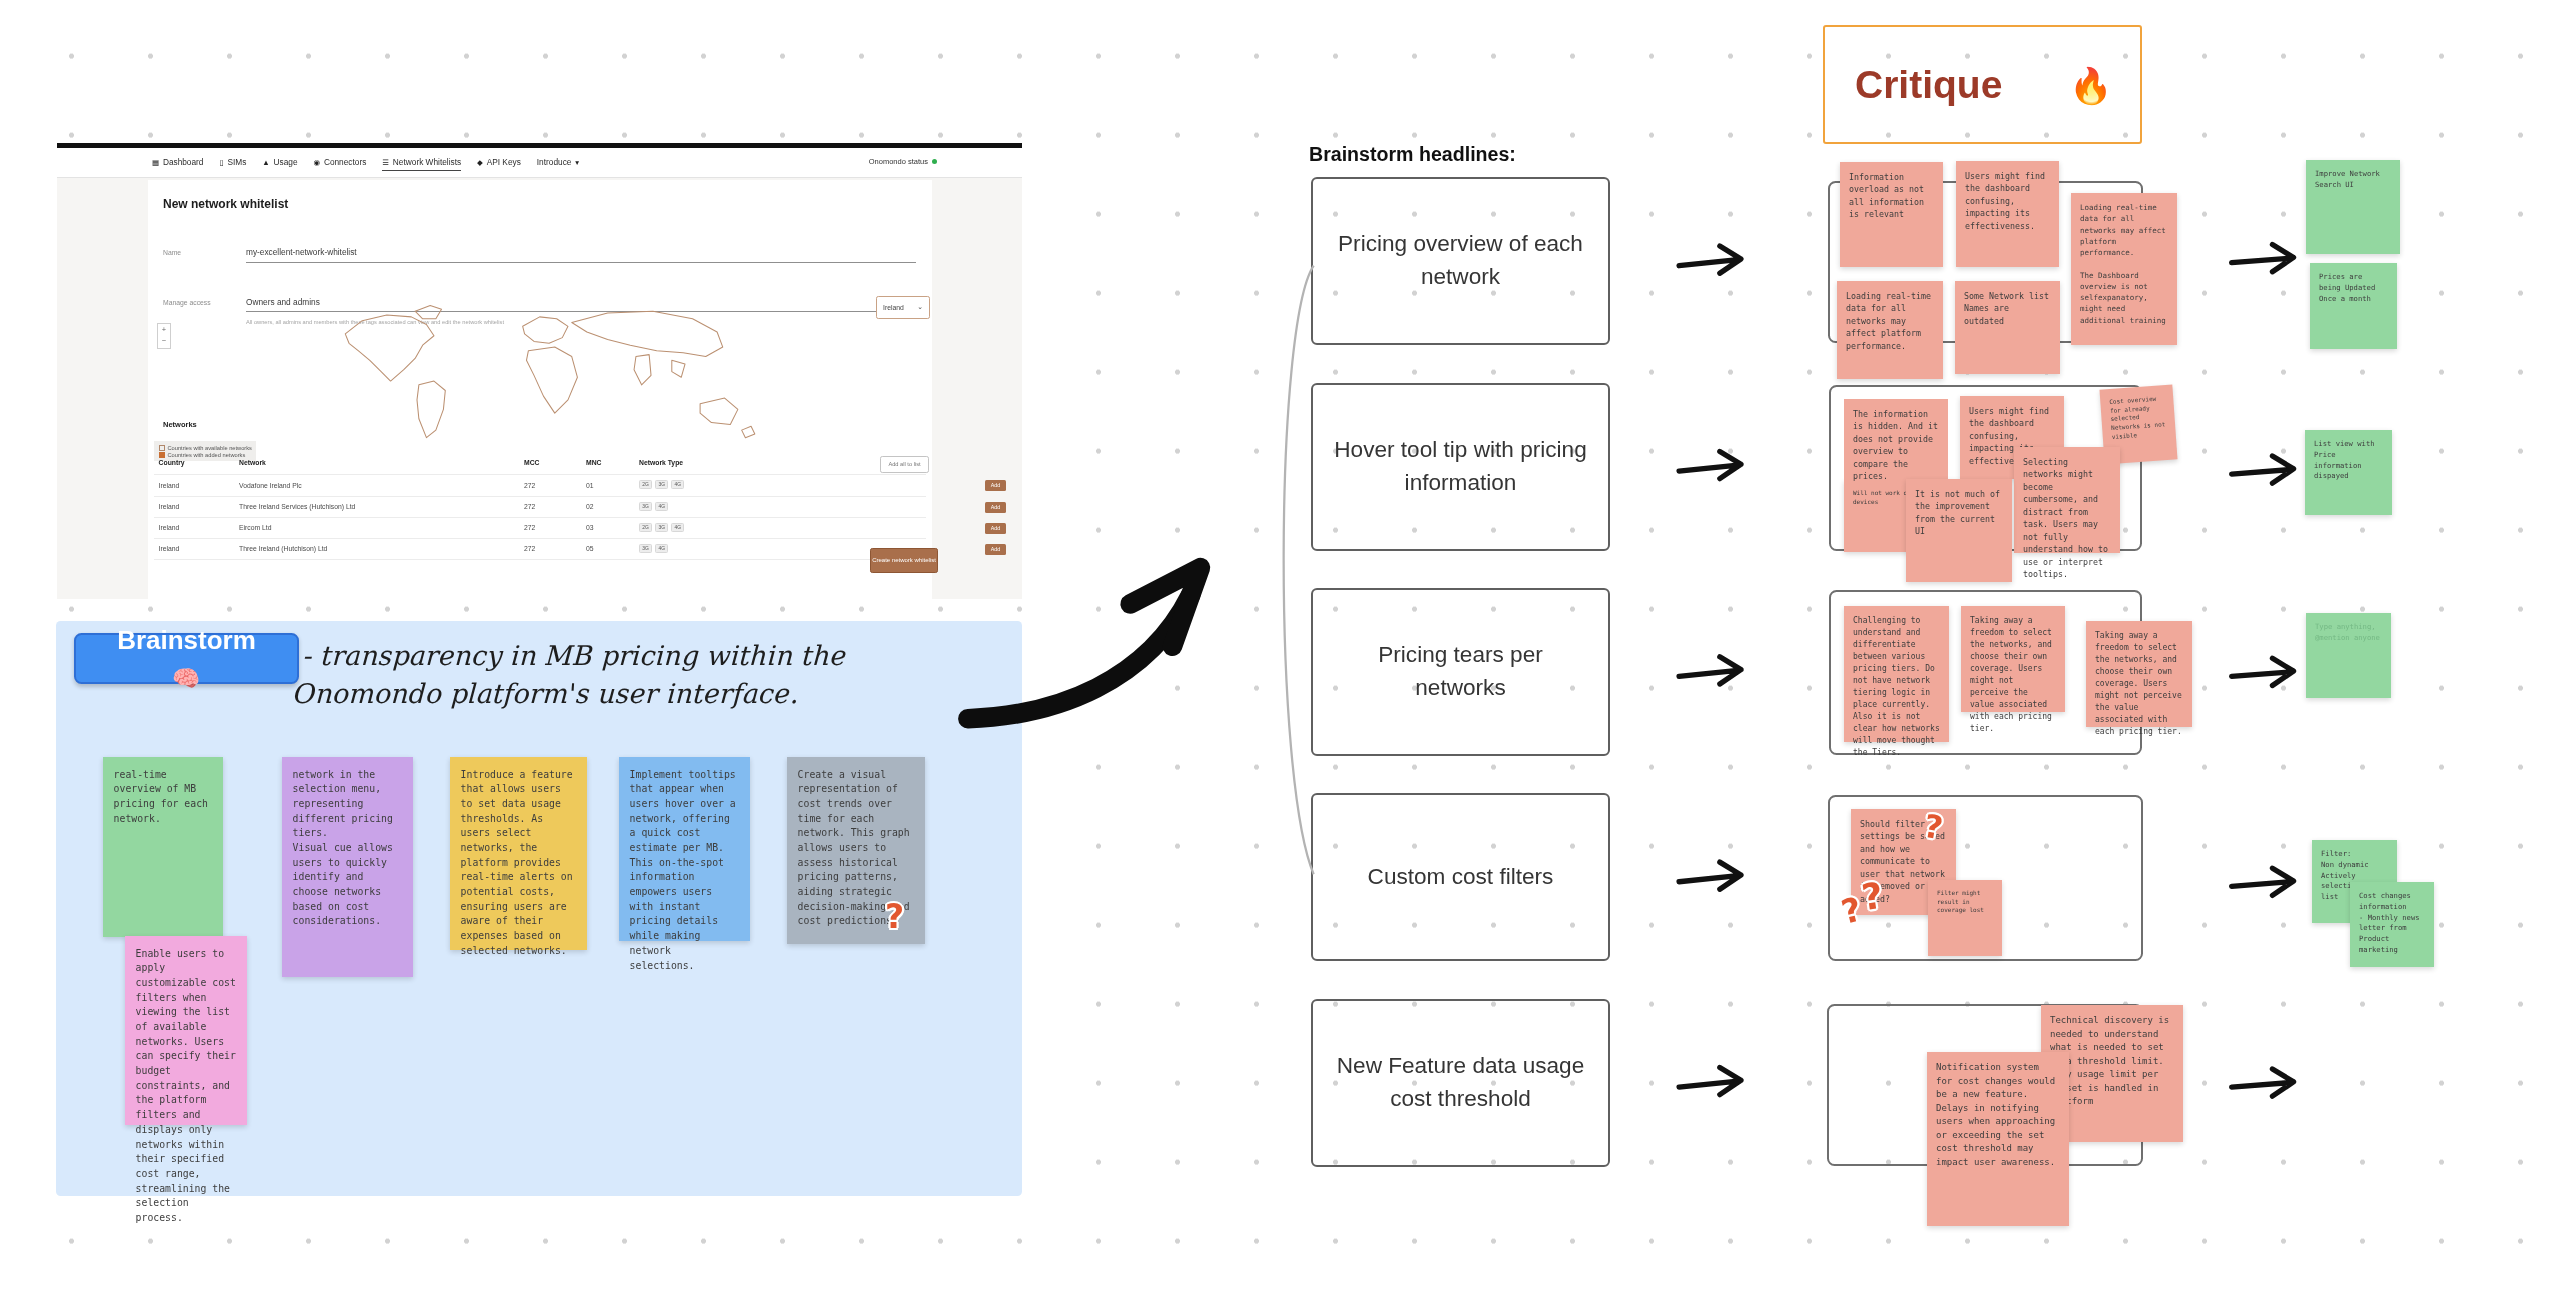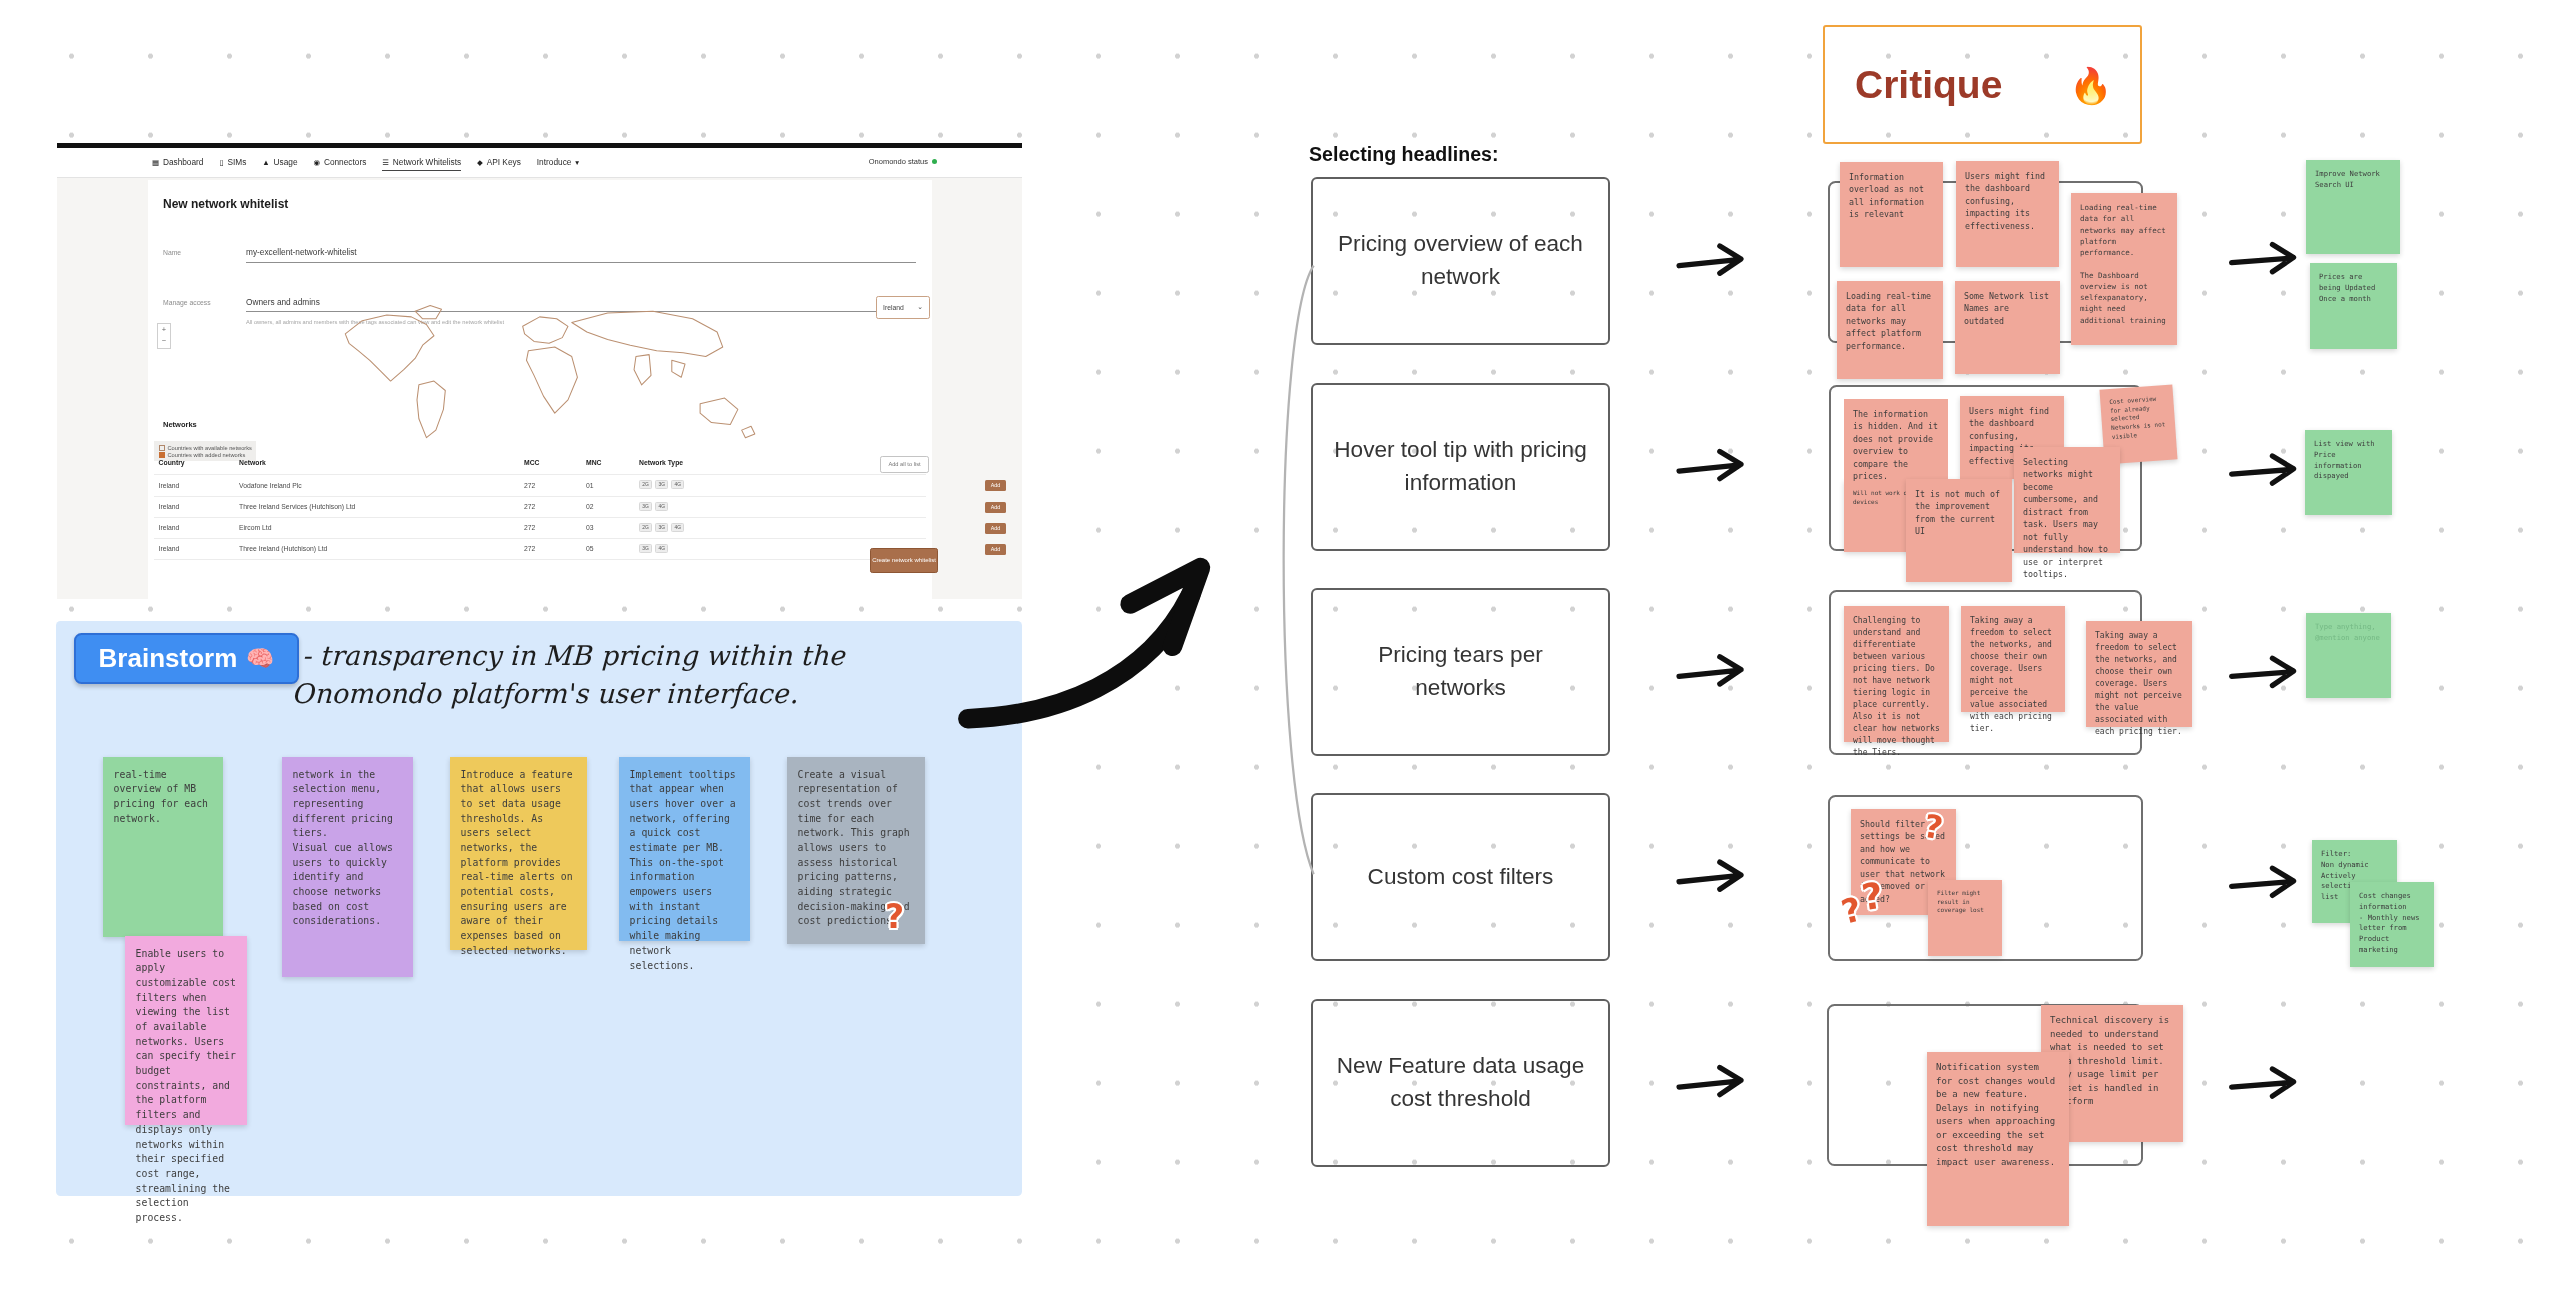--- a/index.html
+++ b/index.html
@@ -34,21 +34,21 @@
   .sw.filled{background:#c96f33; border-color:#c96f33;}
   .tbl-h{position:absolute; font-size:6.8px; font-weight:bold; color:#222;}
   .tbl-c{position:absolute; font-size:6.8px; color:#4a4a4a;}
   .rowline{position:absolute; left:6px; width:772px; height:0.8px; background:#ececec;}
   .badge{display:inline-block; background:#ededed; border:0.8px solid #d8d8d8; border-radius:1.5px; font-size:4.9px; color:#555; padding:0.8px 2.3px; margin-right:3px;}
   .addbtn{position:absolute; left:837px; width:21px; height:11.3px; background:#a96f4b; border-radius:1.5px; color:#fff; font-size:5.3px; text-align:center; line-height:11.3px;}
   .addall{position:absolute; left:732px; top:276px; width:47px; height:15px; border:0.8px solid #c4c4c4; border-radius:2.3px; background:#fff; font-size:5.7px; color:#777; text-align:center; line-height:15px;}
   .createbtn{position:absolute; left:722px; top:368px; width:66px; height:22.6px; background:#a96f4b; border:0.8px solid #8d5634; border-radius:2.3px; color:#fff; font-size:6px; text-align:center; line-height:22.6px;}
   
   .bpanel{position:absolute; left:56px; top:621px; width:966px; height:575px; background:#d8e9fc; border-radius:4.5px;}
-  .pill{position:absolute; left:74px; top:633px; width:225px; height:51px; background:#3f8ef2; border:2.3px solid #2e6fd6; border-radius:7.5px; box-sizing:border-box; display:flex; align-items:center; justify-content:center; gap:9px; color:#fff; font-size:26px; font-weight:bold; box-shadow:0 2.3px 4.5px rgba(0,0,0,.2);}
+  .pill{position:absolute; left:74px; top:633px; width:225px; height:51px; background:#3f8ef2; border:2.3px solid #2e6fd6; border-radius:7.5px; box-sizing:border-box; display:flex; align-items:center; justify-content:center; gap:9px; color:#fff; font-size:26px; font-weight:bold; box-shadow:0 2.3px 4.5px rgba(0,0,0,.2);flex-direction:column;}
   .hand{position:absolute; font-family:"DejaVu Serif",serif; font-style:italic; font-size:27px; color:#1e1e1e; transform:skewX(-4deg); white-space:nowrap;}
   .note{position:absolute; font-family:"DejaVu Sans Mono",monospace; color:#3d3d3d; white-space:pre-wrap; box-shadow:0 2.3px 5.3px rgba(0,0,0,.16); padding:9px; box-sizing:border-box; line-height:1.5;}
   .bstick{font-size:9.8px; padding:10.6px; line-height:1.5;}
   .salmon{background:#f0a89a; font-size:8.3px;}
   .tiny{font-size:6px; line-height:1.45;}
   .greenNote{background:#93d7a0; font-size:7.2px;}
   .placeholder{color:#74b884;}
   
   .hl-label{position:absolute; left:1309px; top:143px; font-size:19.6px; font-weight:bold; color:#111;}
   .hbox{position:absolute; left:1311px; width:299px; height:168px; border:2.3px solid #5f5f5f; border-radius:6px; box-sizing:border-box; display:flex; align-items:center; justify-content:center; text-align:center; font-size:22.6px; color:#353535; line-height:1.45; padding:0 19.6px; background:transparent;}
@@ -205,21 +205,21 @@
 
   <div class="note bstick" style="left:103px; top:757px; width:120px; height:180px; background:#93d7a0;">real-time overview of MB pricing for each network.</div>
   <div class="note bstick" style="left:282px; top:757px; width:131px; height:220px; background:#c9a3e8;">network in the selection menu, representing different pricing tiers.
 Visual cue allows users to quickly identify and choose networks based on cost considerations.</div>
   <div class="note bstick" style="left:450px; top:757px; width:137px; height:193px; background:#eec95b;">Introduce a feature that allows users to set data usage thresholds. As users select networks, the platform provides real-time alerts on potential costs, ensuring users are aware of their expenses based on selected networks.</div>
   <div class="note bstick" style="left:619px; top:757px; width:131px; height:184px; background:#82bbf0;">Implement tooltips that appear when users hover over a network, offering a quick cost estimate per MB. This on-the-spot information empowers users with instant pricing details while making network selections.</div>
   <div class="note bstick" style="left:787px; top:757px; width:138px; height:187px; background:#a9b4c0;">Create a visual representation of cost trends over time for each network. This graph allows users to assess historical pricing patterns, aiding strategic decision-making and cost predictions.</div>
   <div class="qm" style="left:885px; top:897px; font-size:33px;">?</div>
   <div class="note bstick" style="left:125px; top:936px; width:122px; height:189px; background:#f2aade;">Enable users to apply customizable cost filters when viewing the list of available networks. Users can specify their budget constraints, and the platform filters and displays only networks within their specified cost range, streamlining the selection process.</div>
 
-  <div class="hl-label">Selecting headlines:</div>
+  <div class="hl-label">Brainstorm headlines:</div>
   <div class="hbox" style="top:177px;">Pricing overview of each network</div>
   <div class="hbox" style="top:383px;">Hover tool tip with pricing information</div>
   <div class="hbox" style="top:588px;">Pricing tears per networks</div>
   <div class="hbox" style="top:793px;">Custom cost filters</div>
   <div class="hbox" style="top:999px;">New Feature data usage cost threshold</div>
 
   <div class="critique-box">
     <div class="critique-title">Critique</div>
     <div class="fire">🔥</div>
   </div>

